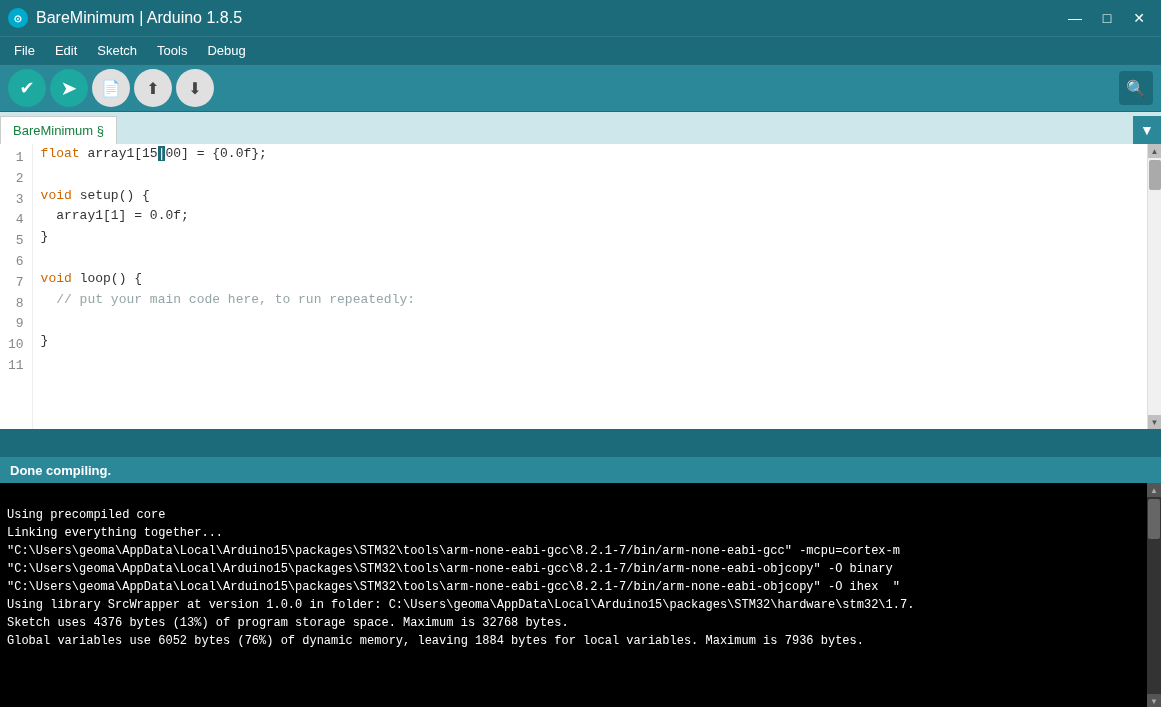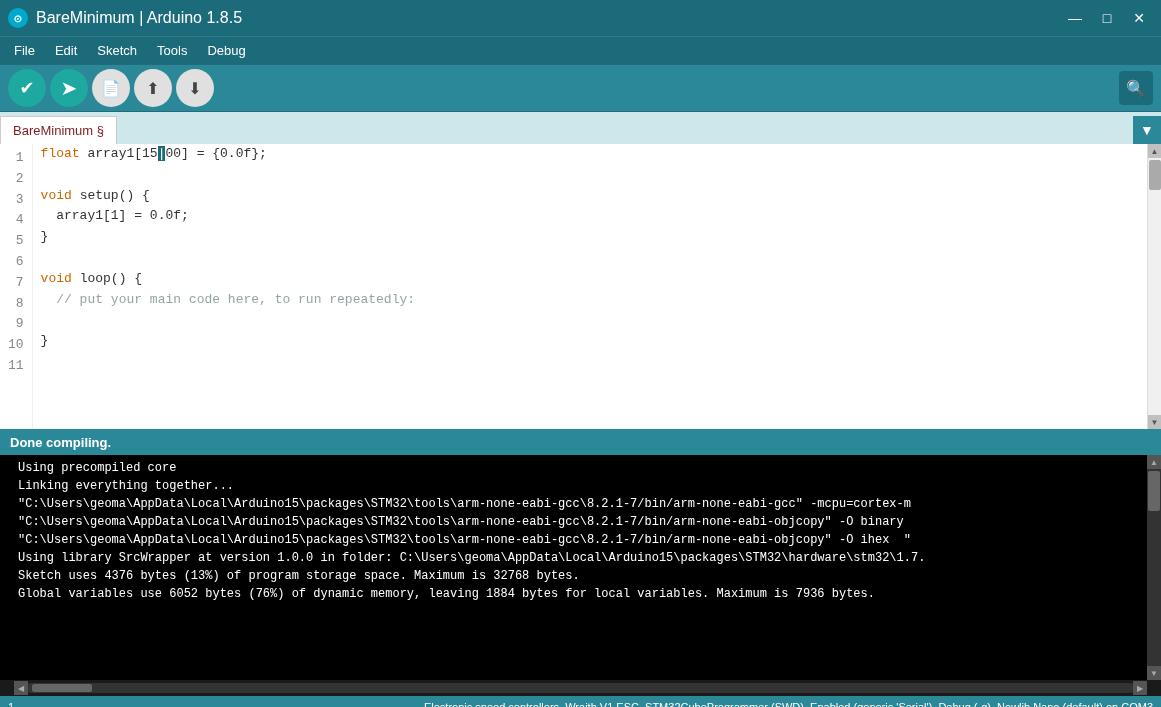--- a/index.html
+++ b/index.html
@@ -98,21 +98,21 @@
       cursor: pointer;
       display: flex; align-items: center; justify-content: center;
     }
     .tab {
       background: white;
       height: 28px;
       padding: 0 12px;
       display: flex;
       align-items: center;
       font-size: 13px;
-      color: #7f1d1d;
+      color: #15803d;
       border: 1px solid #ccc;
       border-bottom: none;
       cursor: pointer;
       gap: 6px;
     }
     .tab-dropdown {
       margin-left: auto;
       width: 28px; height: 28px;
       background: #2b8899;
       border: none;
@@ -187,37 +187,39 @@
     
     #console-header {
       background: #2b8899;
       height: 26px;
       display: flex;
       align-items: center;
       padding: 0 10px;
       color: white;
       font-size: 13px;
       font-weight: bold;
+      margin-top: 28px;
     }
     #console-area {
       background: #000;
       flex: 1;
       position: relative;
       height: 225px;
       display: flex;
     }
     #console-text {
       flex: 1;
       font-family: 'Consolas', 'Courier New', monospace;
       font-size: 12px;
       color: white;
-      padding: 4px 18px;
+      padding: 4px 7px;
       overflow: hidden;
       line-height: 1.5;
       white-space: pre-wrap;
+      margin-top: 19px;
     }
     .console-warning { color: #e8a000; }
     #console-scrollbar {
       width: 14px;
       background: #333;
       display: flex;
       flex-direction: column;
       align-items: center;
     }
     .console-scroll-arrow {

